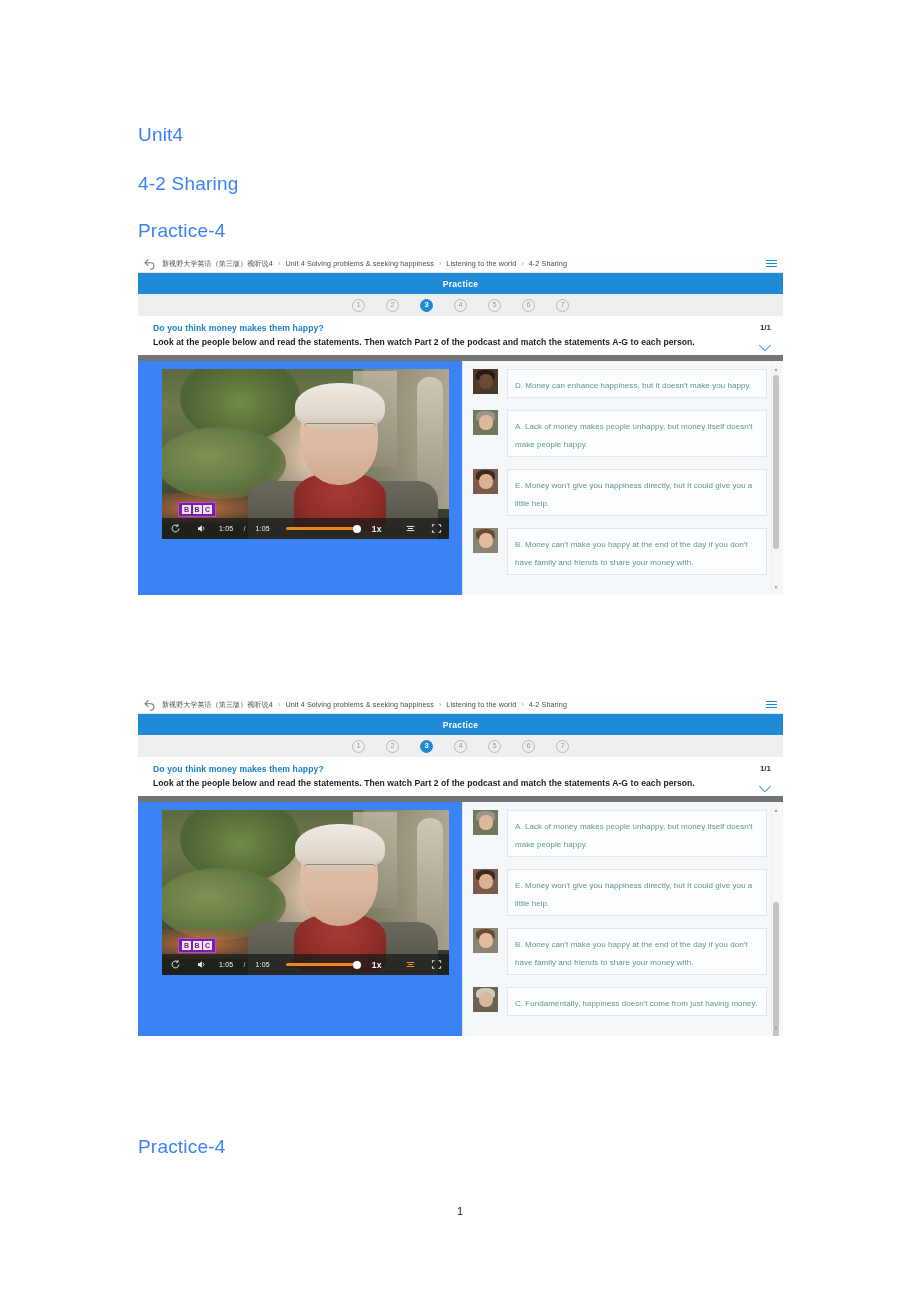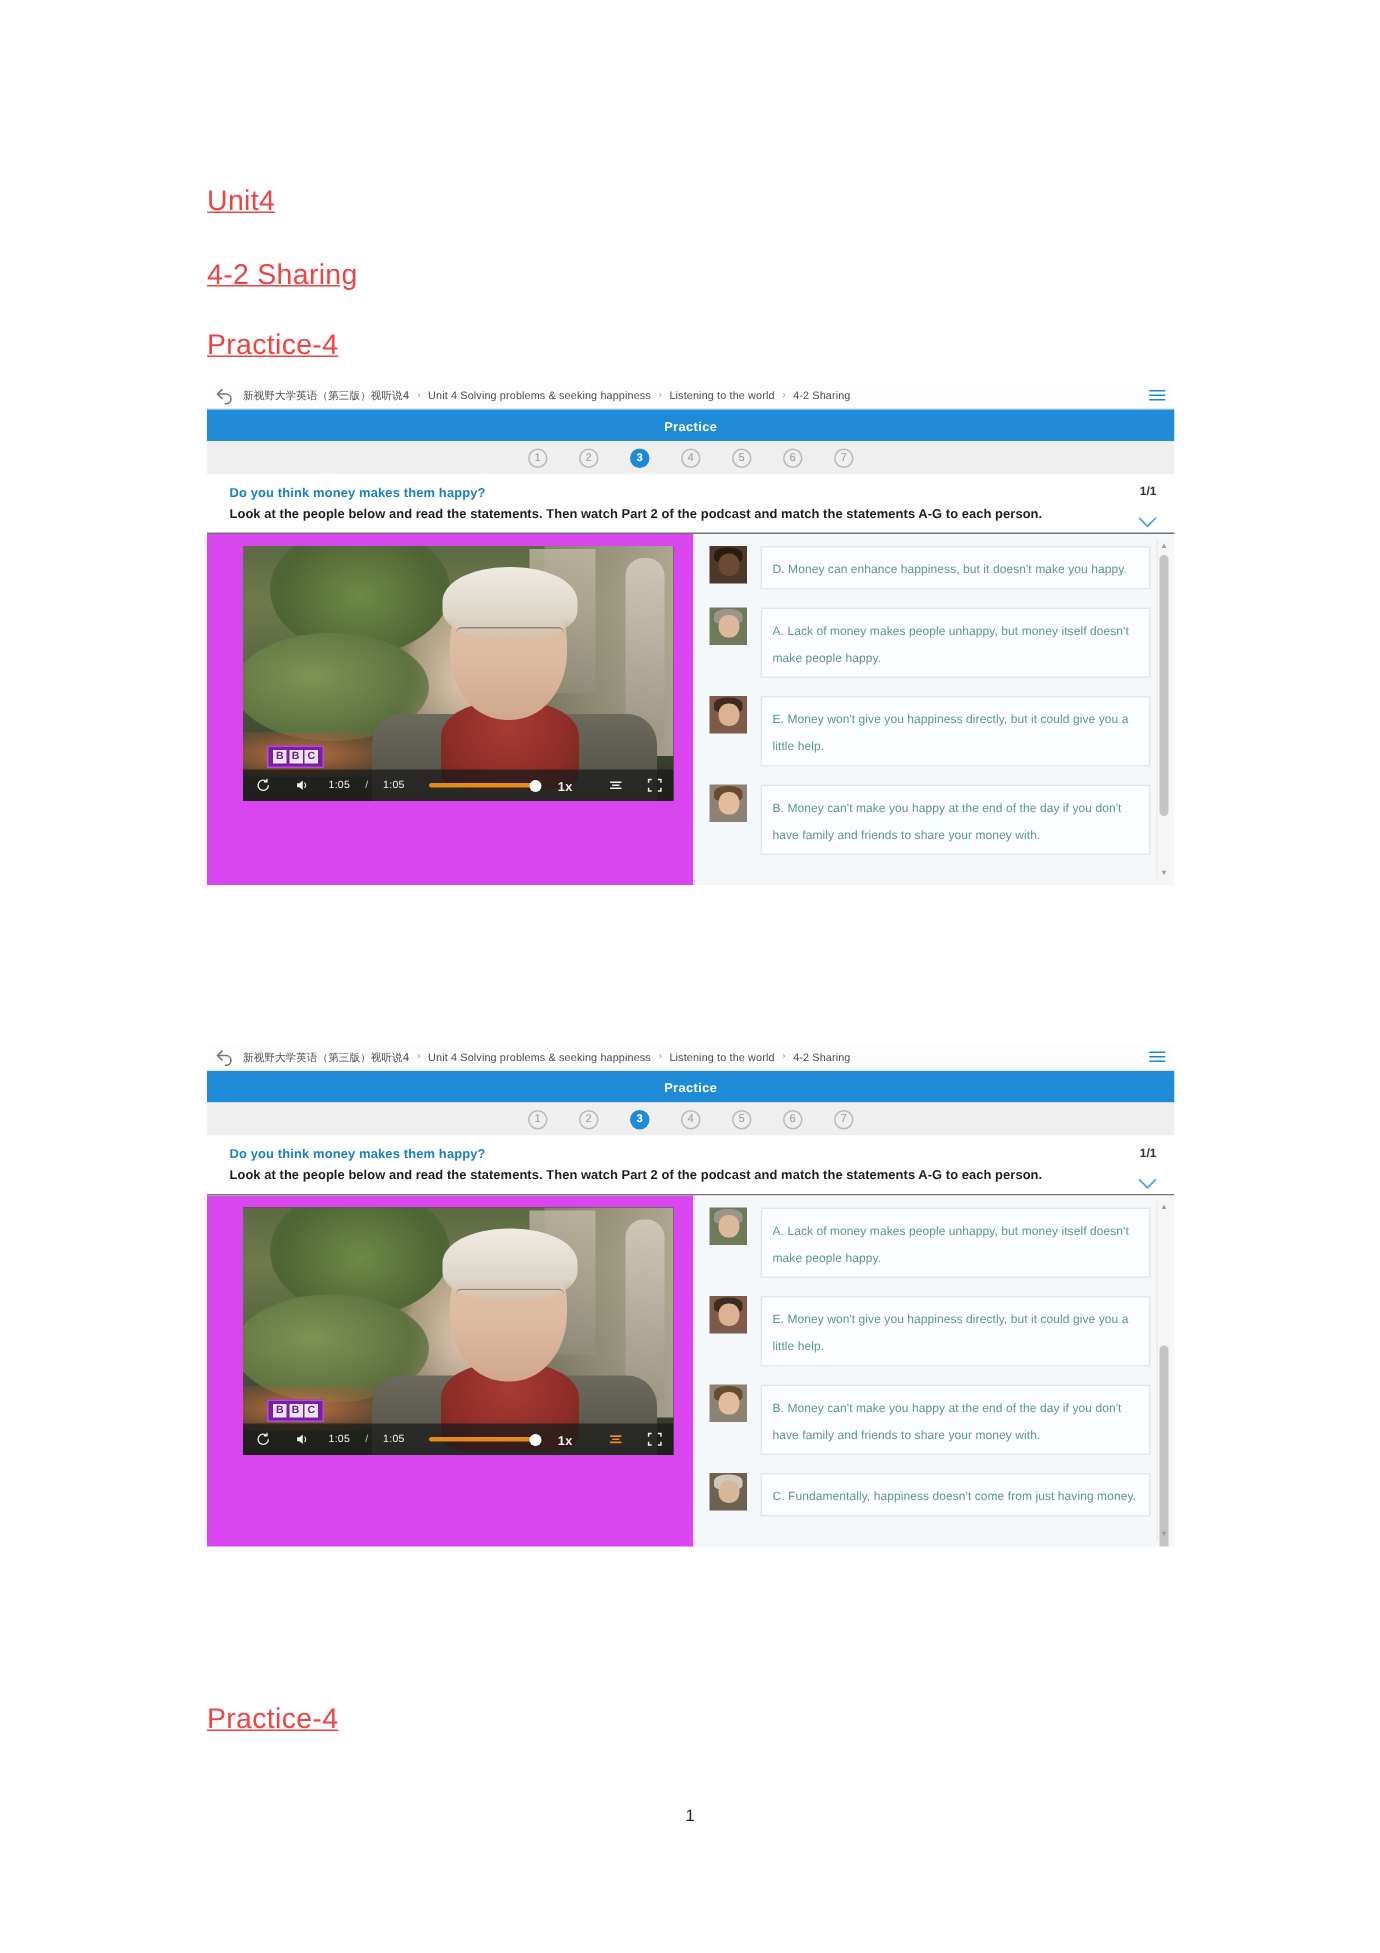--- a/index.html
+++ b/index.html
@@ -16,23 +16,22 @@
     overflow: hidden;
   }
 
   
   .doc-heading {
     position: absolute;
     left: 138px;
     font-size: 19px;
     font-weight: 400;
     letter-spacing: 0.2px;
-    color: #ef4444;
+    color: #3b82f6;
     white-space: nowrap;
-    text-decoration: underline;
   }
   #h-unit      { top: 124px; }
   #h-sharing   { top: 173px; }
   #h-practice3 { top: 220px; }
   #h-practice4 { top: 1136px; }
 
   .page-number {
     position: absolute;
     left: 0; right: 0;
     top: 1205px;
@@ -146,21 +145,21 @@
     border-color: #1f8ad6;
     color: #ffffff;
     font-weight: bold;
   }
 
   
   .qblock {
     position: relative;
     padding: 7px 10px 6px 15px;
     background: #ffffff;
-    border-bottom: 1px solid #737373;
+    border-bottom: 6px solid #737373;
   }
   .q-title {
     color: #1b7fc4;
     font-size: 8.6px;
     font-weight: bold;
     margin-bottom: 3px;
     letter-spacing: 0.1px;
   }
   .q-body {
     color: #1d1d1d;
@@ -190,21 +189,21 @@
   
   .content {
     display: flex;
     background: #f2f6f9;
   }
   .video-col {
     width: 325px;
     flex: 0 0 auto;
     padding: 8px 0 10px 24px;
     box-sizing: border-box;
-    background: #d946ef;
+    background: #3b82f6;
     border-right: 1px solid #e0e6ea;
   }
   .player {
     position: relative;
     width: 287px;
     height: 170px;
     background: #2b2f24;
     overflow: hidden;
   }
   #shot-2 .player { height: 165px; }

